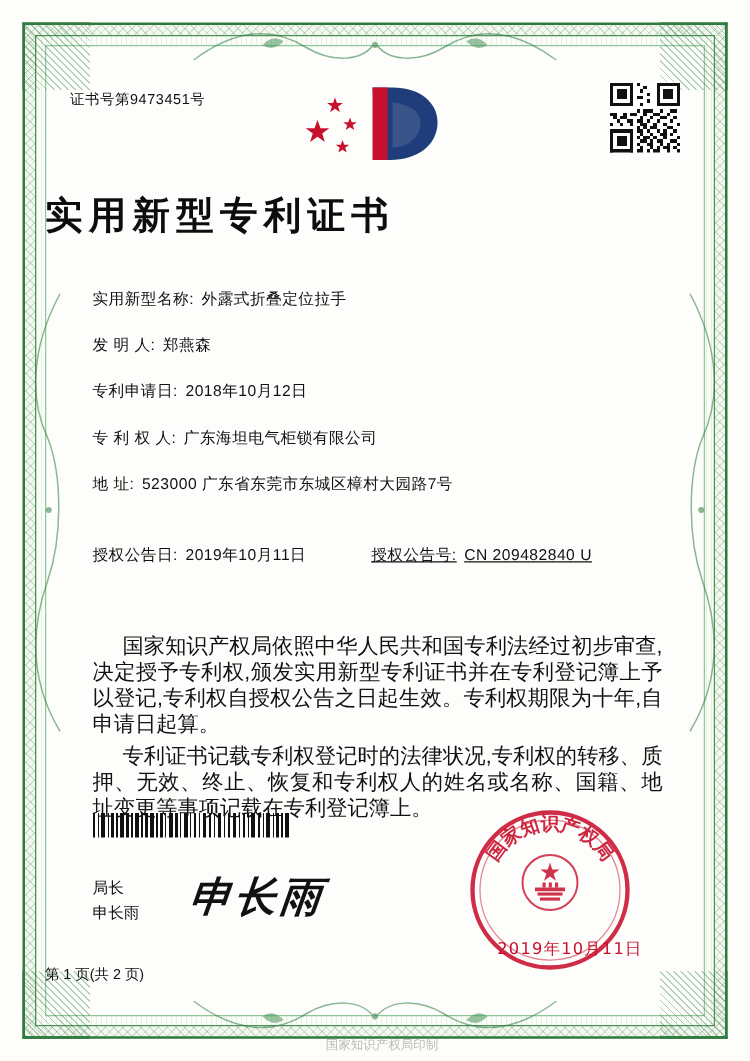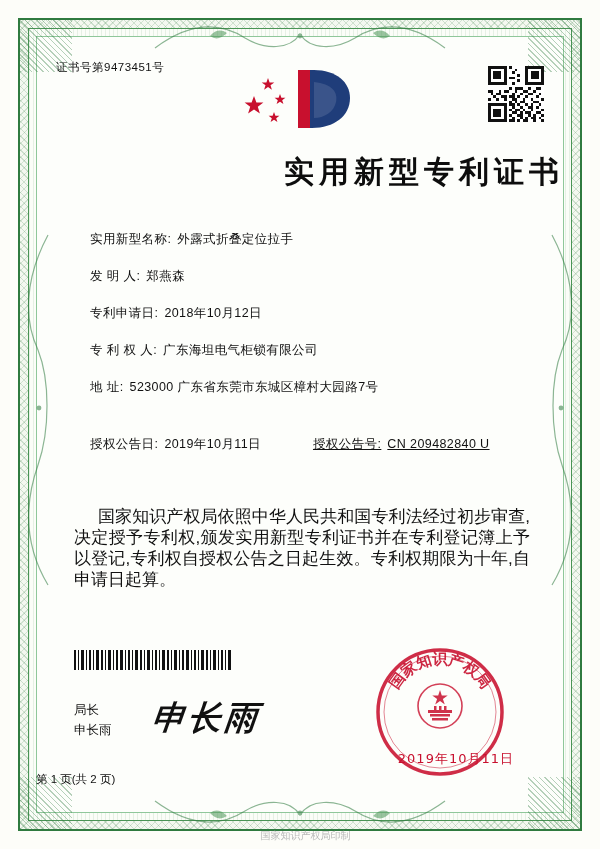--- a/index.html
+++ b/index.html
@@ -89,21 +89,21 @@
 
   .content {
     position: absolute;
     left: 36px; top: 36px;
     width: 528px; height: 777px;
   }
 
   
   .cert-no {
     position: absolute;
-    left: 20px; top: 24px;
+    left: 20px; top: 36px;
     font-size: 11.5px;
     letter-spacing: .5px;
     color: #111;
   }
   .qr {
     position: absolute;
     right: 20px; top: 30px;
     width: 56px; height: 56px;
     background-color: #fff;
     background-image:
@@ -121,32 +121,32 @@
     left: 50%;
     transform: translateX(-50%);
     top: 26px;
     width: 120px; height: 72px;
   }
 
   .title {
     position: absolute;
     left: 0; right: 0;
     top: 116px;
-    text-align: right;
+    text-align: left;
     font-family: "DejaVu Sans", sans-serif;
     font-size: 30px;
     font-weight: bold;
     letter-spacing: 5px;
     color: #0d0d0d;
   }
 
   
   .fields {
     position: absolute;
-    left: 54px;
+    left: 38px;
     top: 195px;
     right: 30px;
   }
   .row {
     display: flex;
     align-items: baseline;
     margin-bottom: 20px;
     font-size: 12.5px;
     color: #111;
   }
@@ -414,20 +414,21 @@
         <span class="value">2019年10月11日</span>
         <span class="second">
           <span class="label">授权公告号:</span>
           <span class="value">CN 209482840 U</span>
         </span>
       </div>
     </div>
 
     <div class="paras">
       <p>国家知识产权局依照中华人民共和国专利法经过初步审查,决定授予专利权,颁发实用新型专利证书并在专利登记簿上予以登记,专利权自授权公告之日起生效。专利权期限为十年,自申请日起算。</p>
+      <p>专利证书记载专利权登记时的法律状况,专利权的转移、质押、无效、终止、恢复和专利权人的姓名或名称、国籍、地址变更等事项记载在专利登记簿上。</p>
     </div>
 
     <div class="barcode">
       <svg width="160" height="20" shape-rendering="crispEdges">
         <g fill="#111">
           <rect x="0" y="0" width="2" height="20"></rect>
             <rect x="4" y="0" width="1" height="20"></rect>
           <rect x="7" y="0" width="3" height="20"></rect>
             <rect x="12" y="0" width="1" height="20"></rect>
           <rect x="15" y="0" width="2" height="20"></rect>

